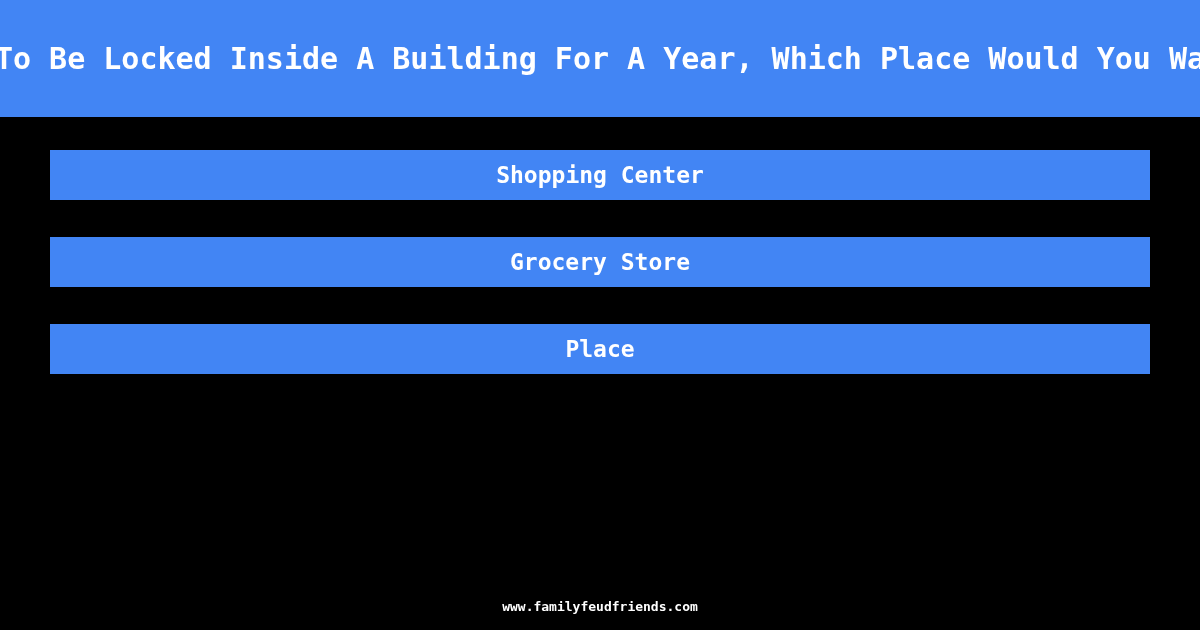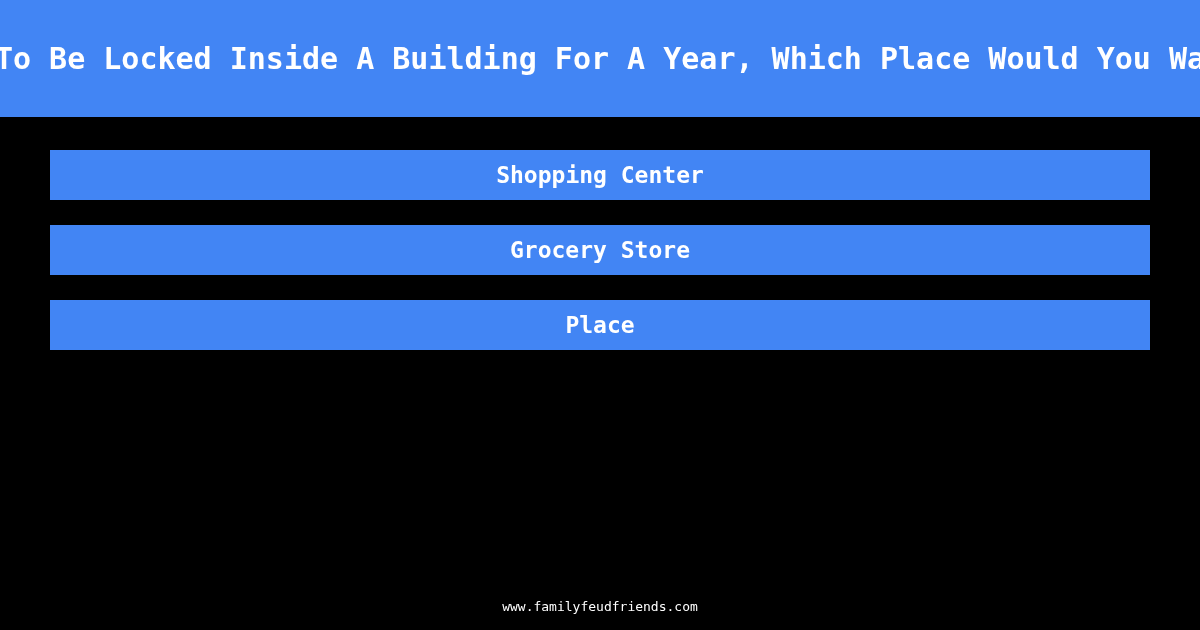--- a/index.html
+++ b/index.html
@@ -43,21 +43,21 @@
   .answers {
     position: absolute;
     left: 50px;
     top: 150px;
     width: 1100px;
   }
   .answer-bar {
     width: 1100px;
     height: 50px;
     background: #4285f4;
-    margin-bottom: 25px;
+    margin-bottom: 37px;
     display: flex;
     align-items: center;
     justify-content: center;
     overflow: hidden;
   }
   .answer-bar:last-child {
     margin-bottom: 0;
   }
   .answer-text {
     color: #ffffff;
@@ -73,21 +73,21 @@
     position: absolute;
     left: 0;
     top: 596px;
     width: 1200px;
     text-align: center;
   }
   .footer-text {
     color: #ffffff;
     font-family: "DejaVu Sans Mono", "Liberation Mono", monospace;
     font-size: 13px;
-    font-weight: normal;
+    font-weight: bold;
     letter-spacing: 0px;
   }
 </style>
 </head>
 <body>
 
 <div class="question-band">
   <div class="question-text">Had To Be Locked Inside A Building For A Year, Which Place Would You Want I</div>
 </div>
 

